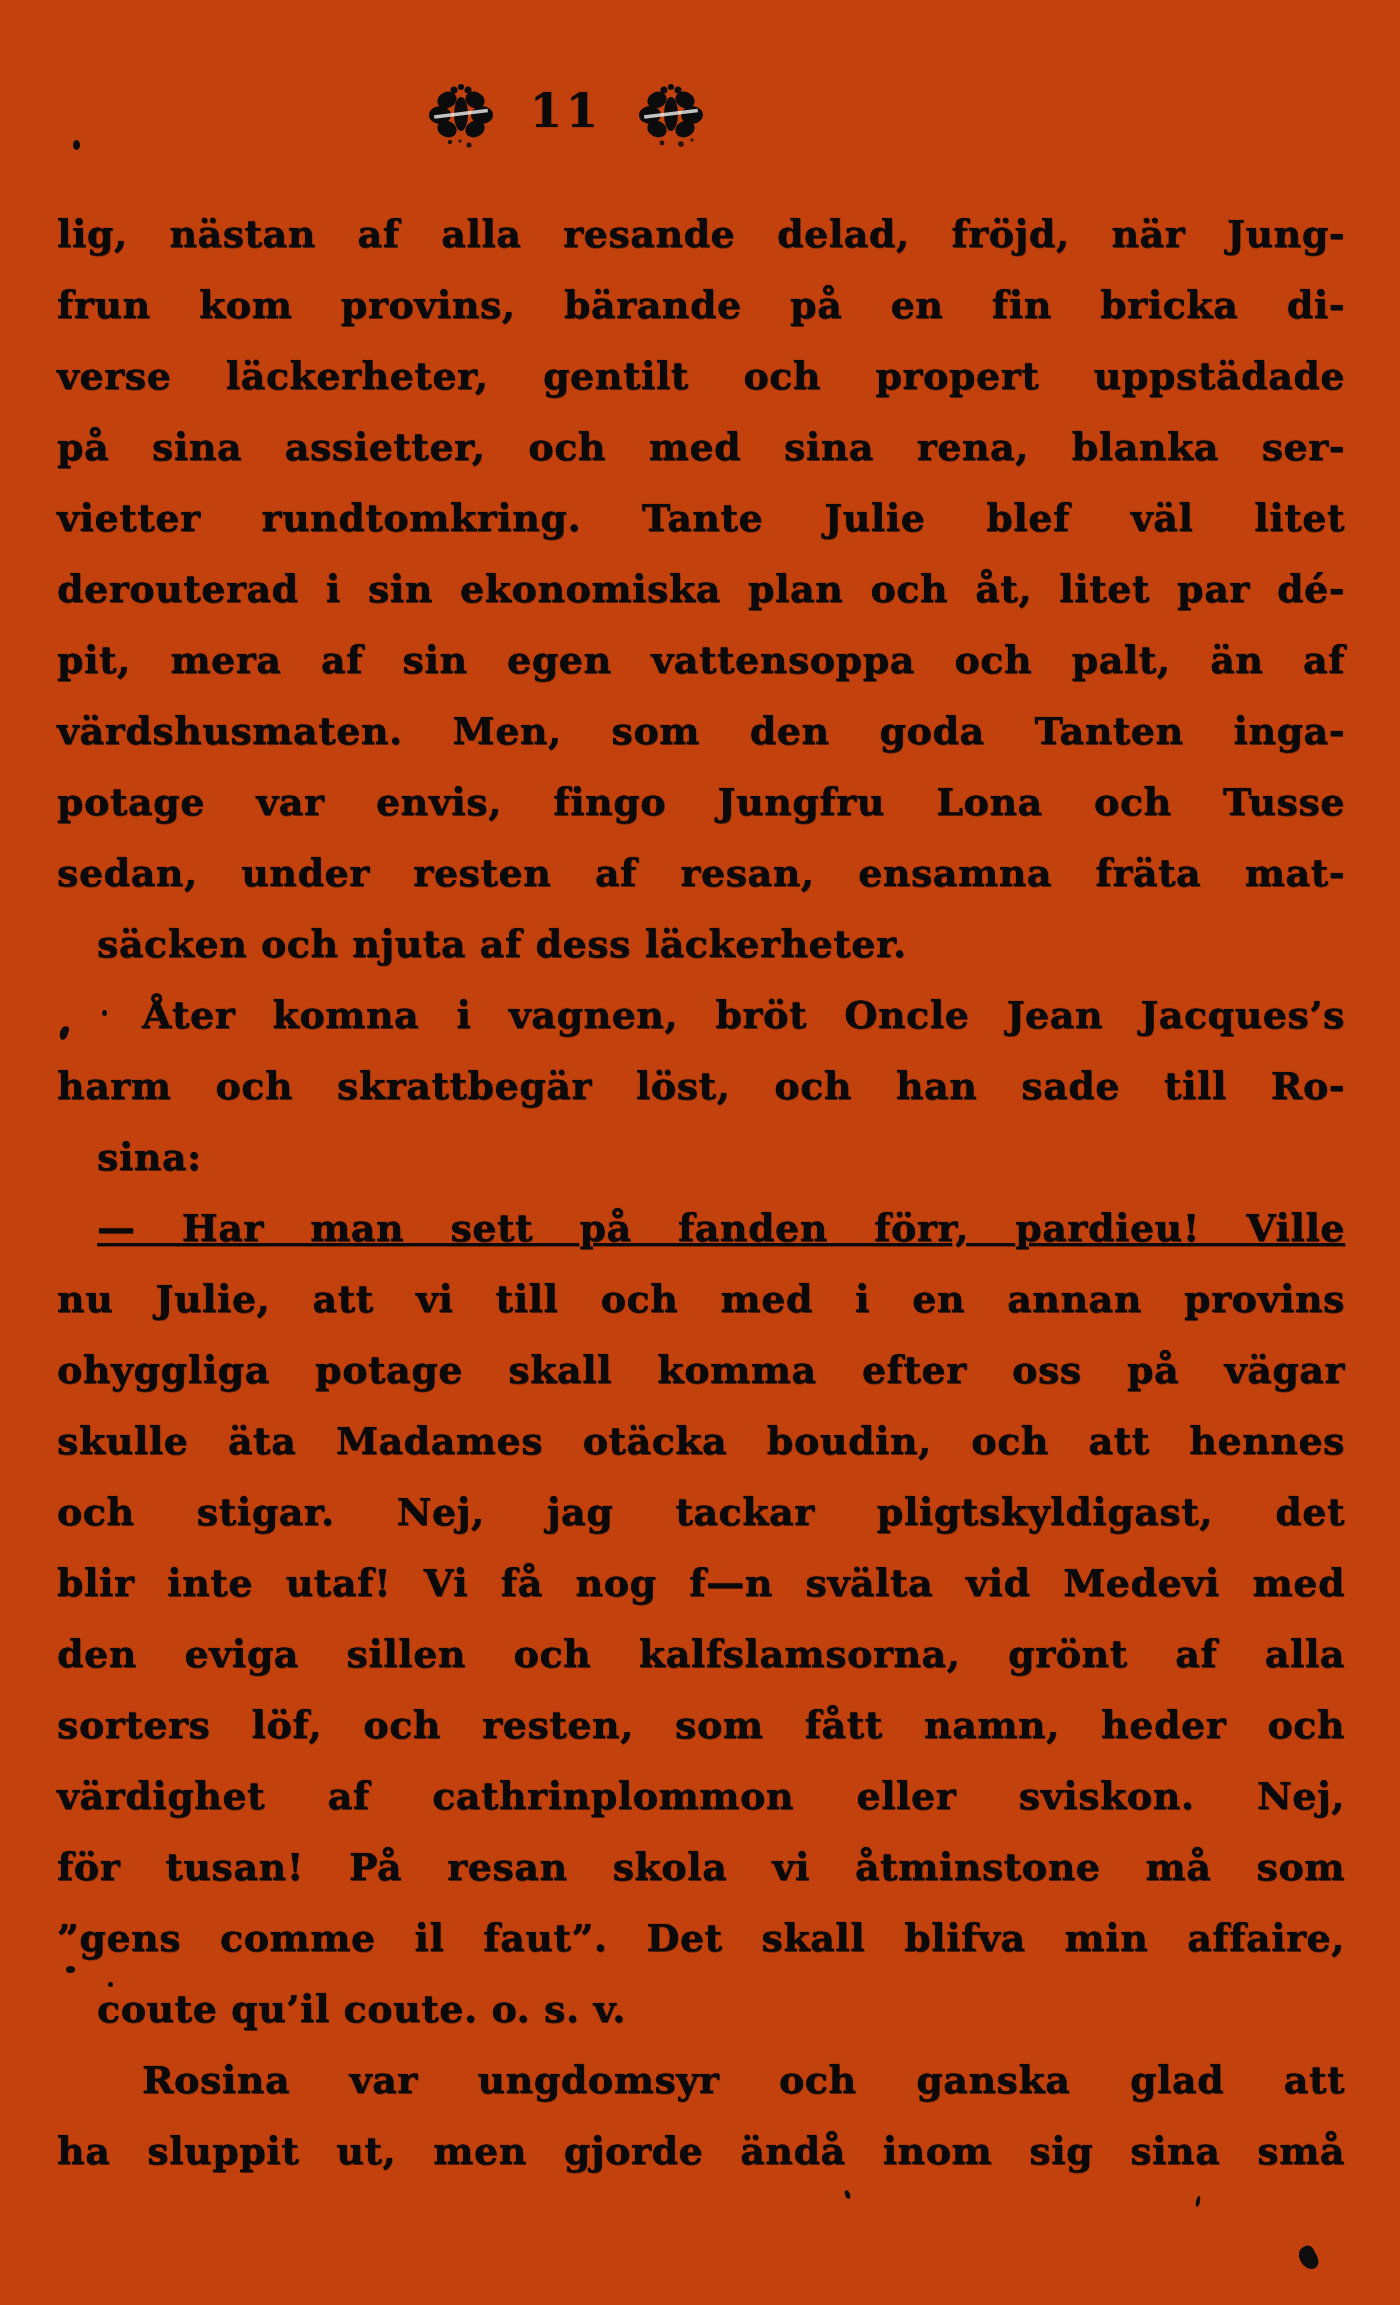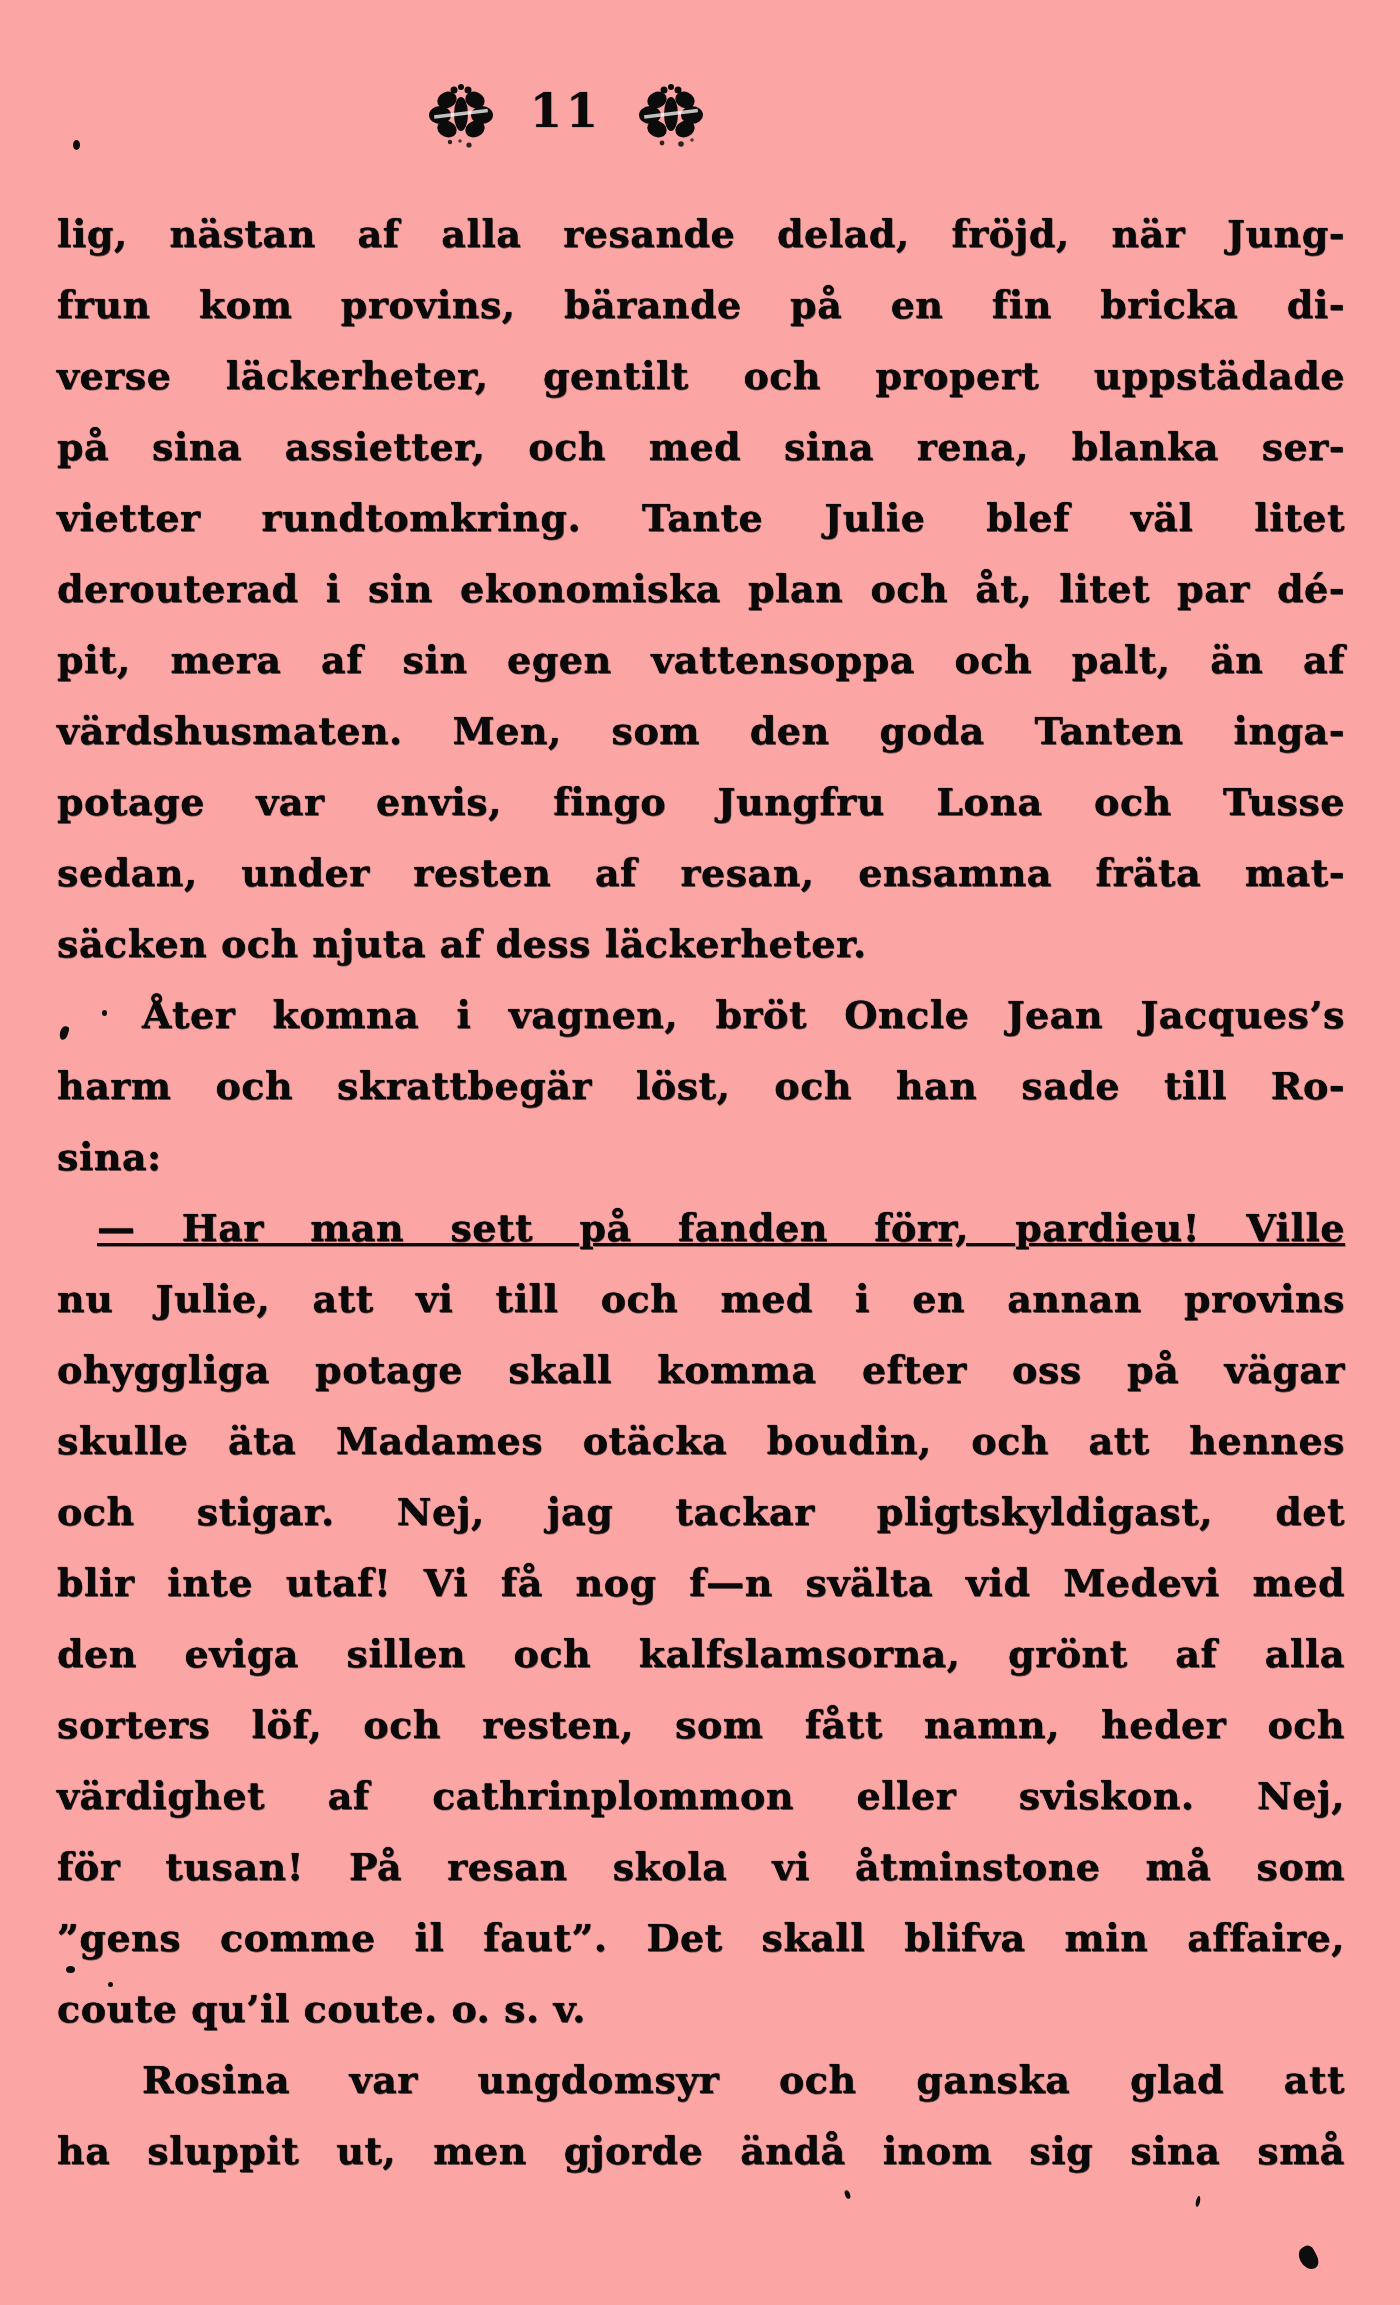--- a/index.html
+++ b/index.html
@@ -1,19 +1,19 @@
 <!DOCTYPE html>
 <html><head>
 <meta charset="utf-8">
 <style>
   html,body{margin:0;padding:0;background:#e8e8e8;}
   .page{
     position:relative;
     width:1400px;height:2305px;
-    background:#fca5a5;
+    background:#c2410c;
     overflow:hidden;
     font-family:"DejaVu Serif","Liberation Serif",serif;
     color:#0a0a0a;
   }
   .page-header{
     position:absolute;
     left:424px;top:84px;
     display:flex;align-items:center;gap:32px;
   }
   .page-number{
@@ -36,20 +36,21 @@
     font-weight:bold;
     letter-spacing:0.5px;
     white-space:normal;
     text-align:justify;
     text-align-last:justify;
     text-shadow:0 0 1px #000, 0.6px 0.8px 0 rgba(10,10,10,0.55);
   }
   .line.ragged{
     text-align:right;
     text-align-last:left;
+    margin-left:40px;
   }
   .ink-speck{
     position:absolute;
     background:#0d0d0d;
     border-radius:50%;
   }
 </style>
 </head>
 <body>
 

